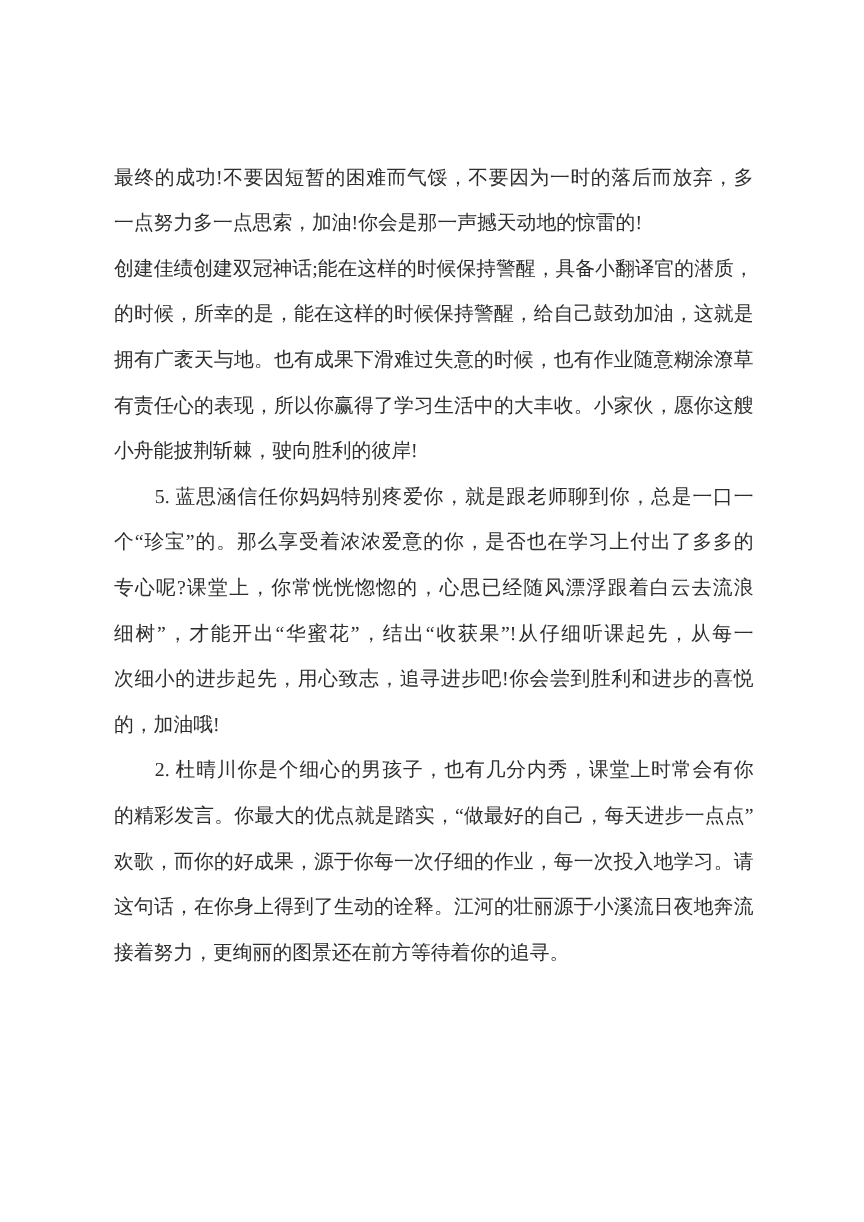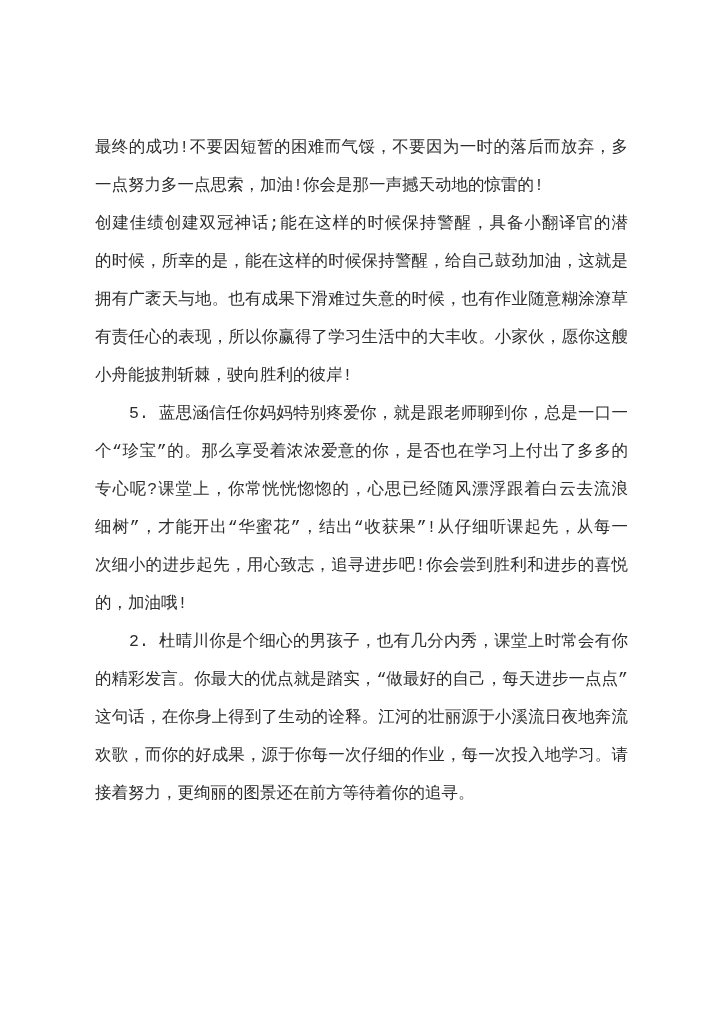--- a/index.html
+++ b/index.html
@@ -17,21 +17,21 @@
     width: 720px;
     height: 1018px;
     padding: 129px 92px 0 95px;
     background: #ffffff;
   }
   .para {
     margin: 0;
     padding: 0;
   }
   .line {
-    font-family: Liberation Mono, monospace;
+    font-family: Liberation Serif, serif;
     font-size: 16.5px;
     line-height: 38px;
     height: 38px;
     overflow: hidden;
     color: #2d2d2d;
     text-align: justify;
     text-justify: inter-ideograph;
   }
   
   .line.fill {
@@ -70,18 +70,18 @@
     <div class="line fill">个“珍宝”的。那么享受着浓浓爱意的你，是否也在学习上付出了多多的</div>
     <div class="line fill">专心呢?课堂上，你常恍恍惚惚的，心思已经随风漂浮跟着白云去流浪了，</div>
     <div class="line fill">细树”，才能开出“华蜜花”，结出“收获果”!从仔细听课起先，从每一</div>
     <div class="line fill">次细小的进步起先，用心致志，追寻进步吧!你会尝到胜利和进步的喜悦</div>
     <div class="line last">的，加油哦!</div>
   </div>
 
   <div class="para">
     <div class="line fill first">2. 杜晴川你是个细心的男孩子，也有几分内秀，课堂上时常会有你</div>
     <div class="line fill">的精彩发言。你最大的优点就是踏实，“做最好的自己，每天进步一点点”</div>
+    <div class="line fill">欢歌，而你的好成果，源于你每一次仔细的作业，每一次投入地学习。请</div>
     <div class="line fill">这句话，在你身上得到了生动的诠释。江河的壮丽源于小溪流日夜地奔流</div>
-    <div class="line fill">欢歌，而你的好成果，源于你每一次仔细的作业，每一次投入地学习。请</div>
     <div class="line last">接着努力，更绚丽的图景还在前方等待着你的追寻。</div>
   </div>
 
 </div>
 
 </body></html>

